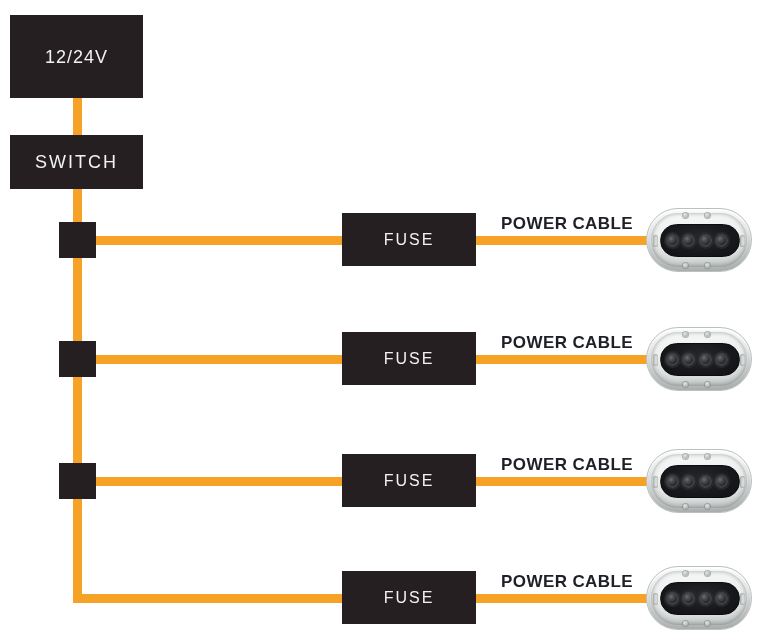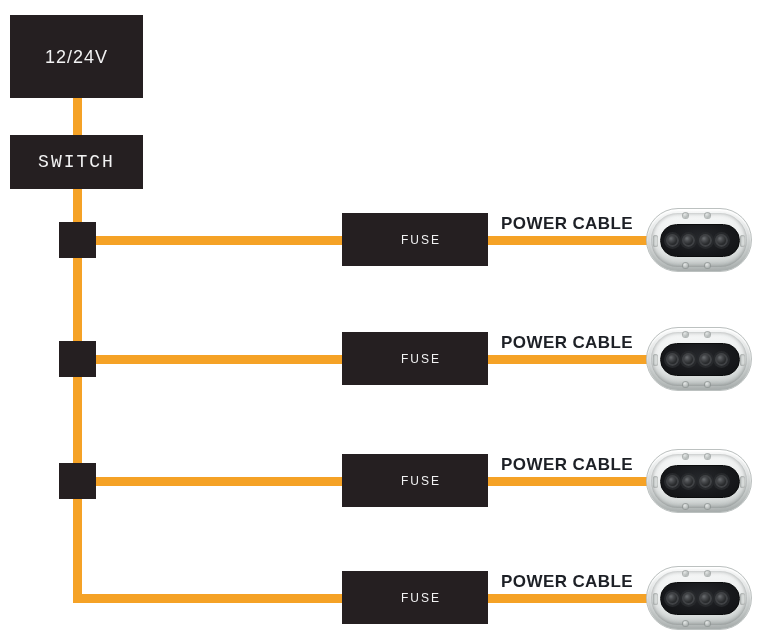--- a/index.html
+++ b/index.html
@@ -16,22 +16,22 @@
   
   .vline{position:absolute;left:73px;top:98px;width:9px;height:505px;background:var(--cable-orange);z-index:1;}
   .hline{position:absolute;height:9px;background:var(--cable-orange);z-index:1;}
   
   .box{
     position:absolute;background:var(--box-black);color:var(--box-text);
     display:flex;flex-direction:column;align-items:center;justify-content:center;
     z-index:2;text-align:center;
   }
   .power-box{left:10px;top:15px;width:133px;height:83px;font-size:18px;letter-spacing:1px;line-height:22px;}
-  .switch-box{left:10px;top:135px;width:133px;height:54px;font-size:18px;letter-spacing:2px;font-family:Liberation Mono, monospace;}
-  .fuse-box{left:342px;top:-23px;width:134px;height:53px;font-size:12px;letter-spacing:2px;padding-left:12px;}
+  .switch-box{left:10px;top:135px;width:133px;height:54px;font-size:18px;letter-spacing:2px;}
+  .fuse-box{left:342px;top:-23px;width:134px;height:53px;font-size:16px;letter-spacing:2px;}
   .junction{position:absolute;left:59px;width:37px;height:36px;background:var(--box-black);z-index:2;}
   
   .row{position:absolute;left:0;width:765px;height:0;}
   .row .line-a{top:0;left:95px;width:247px;}
   .row.row-last .line-a{left:73px;width:269px;}
   .row .line-b{top:0;left:476px;width:178px;}
   .cable-label{
     position:absolute;left:480px;top:-22px;width:153px;text-align:right;
     font-size:17px;font-weight:700;letter-spacing:.4px;color:var(--label-dark);z-index:2;
   }

